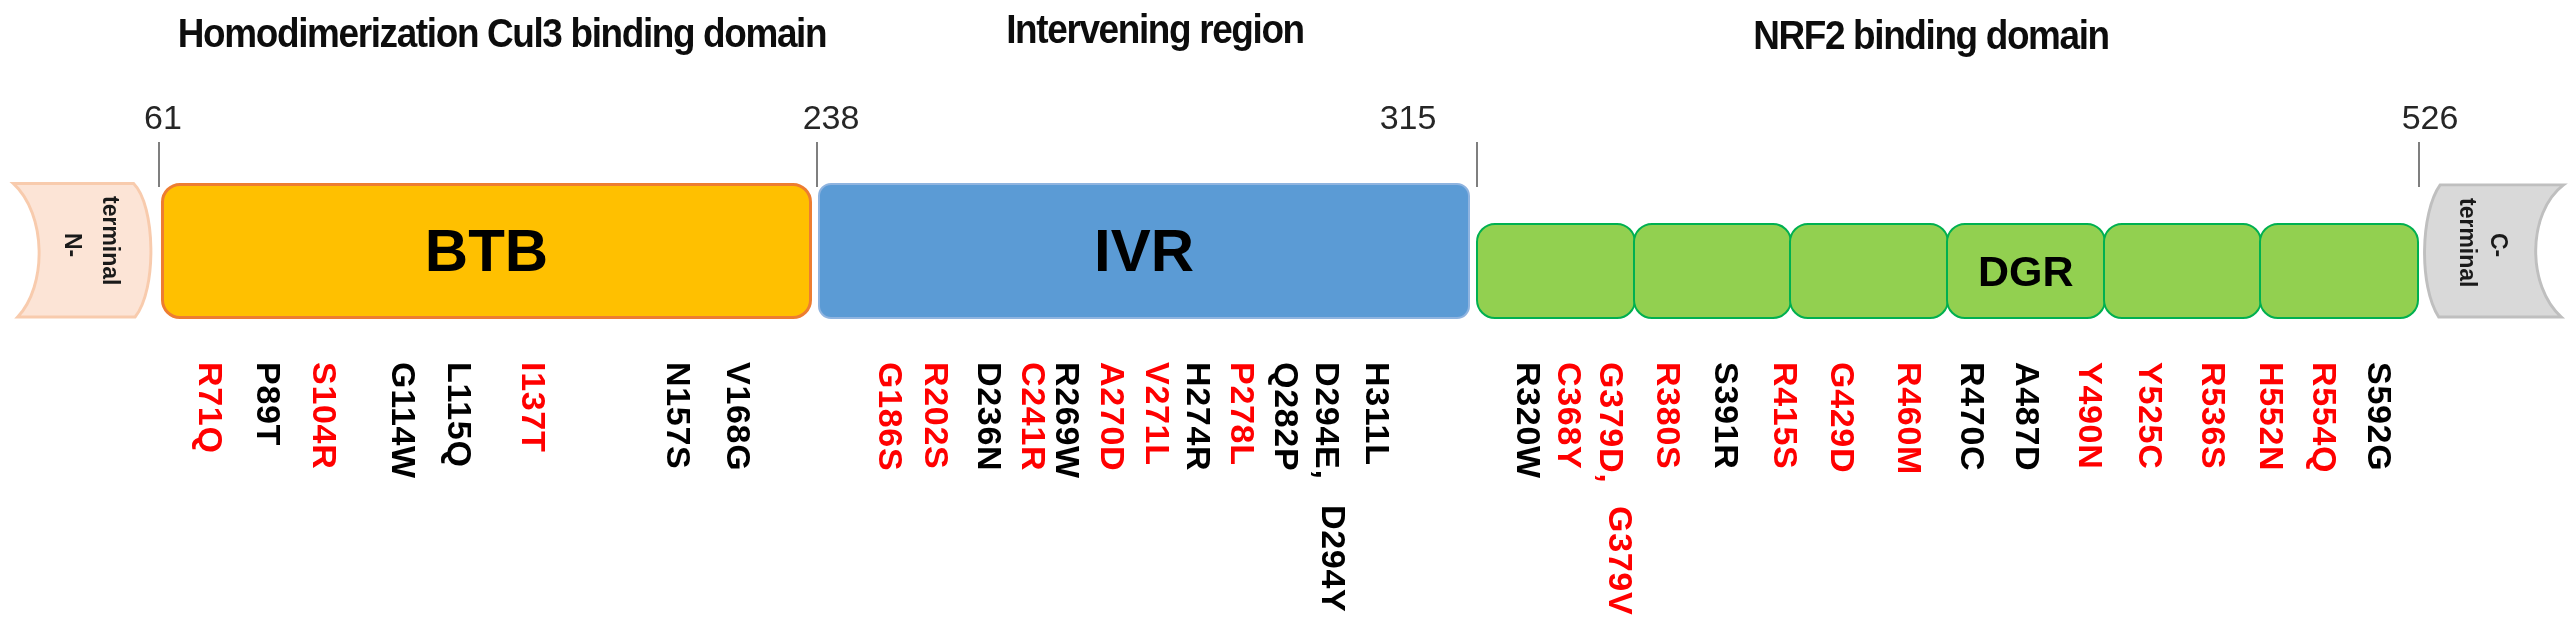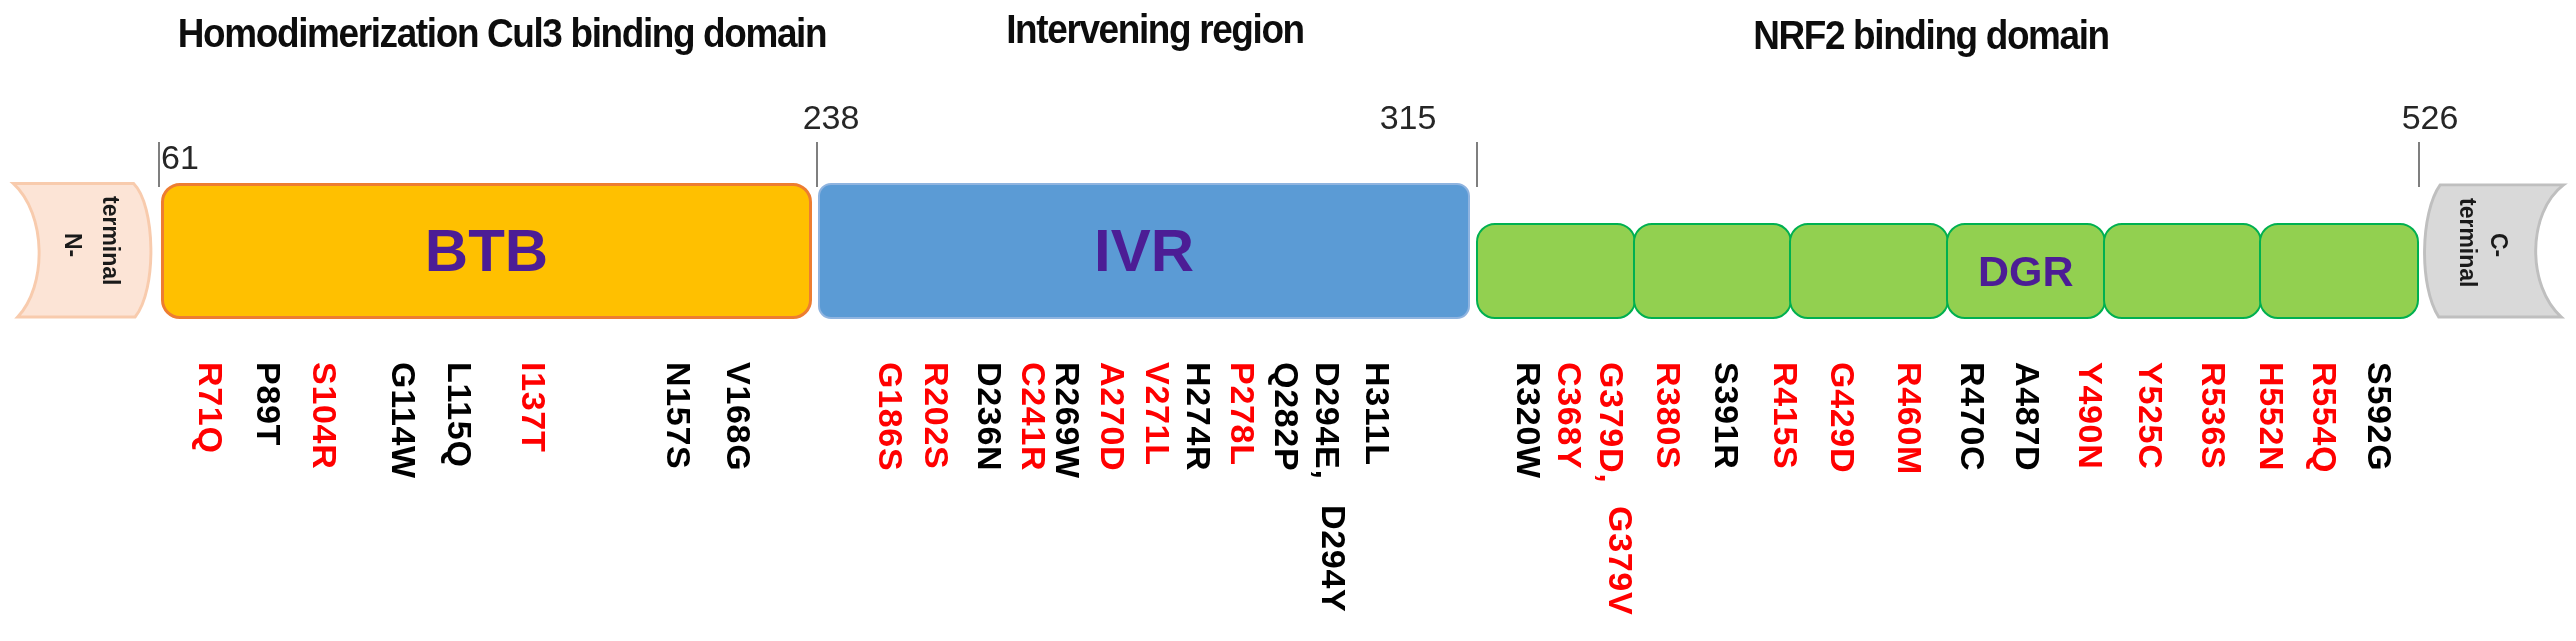--- a/index.html
+++ b/index.html
@@ -42,21 +42,21 @@
   }
 
   
   .dom-box{
     position:absolute;top:183px;height:136px;
     box-sizing:border-box;
     display:flex;align-items:center;justify-content:center;
     z-index:2;
   }
   .dom-label{
-    font-weight:bold;color:#4c1d95;line-height:1;
+    font-weight:bold;color:#000000;line-height:1;
   }
   #btb-box{left:161px;width:651px;background:#FFC000;border:3.7px solid #ED7D31;border-radius:19px;}
   #ivr-box{left:818px;width:652px;background:#5B9BD5;border:2.2px solid #8FB4E0;border-radius:13px;}
   #btb-box .dom-label,#ivr-box .dom-label{font-size:60px;}
   #dgr-row{left:1476px;width:943px;display:flex;align-items:stretch;}
   .dgr-seg{
     flex:1;box-sizing:border-box;position:relative;
     background:#92D050;border:2.9px solid #00B050;border-radius:19px;
     display:flex;align-items:center;justify-content:center;margin-top:40px;
   }
@@ -95,21 +95,21 @@
 </head>
 <body>
 
 <div class="canvas">
 
   <div class="hdr" id="hdr-left">Homodimerization Cul3 binding domain</div>
   <div class="hdr" id="hdr-mid">Intervening region</div>
   <div class="hdr" id="hdr-right">NRF2 binding domain</div>
 
   <div id="markers">
-      <div class="marker-num" style="left: 180px; margin-top: 40px;">61</div>
+      <div class="marker-num" style="left: 163px;">61</div>
       <div class="marker-line" style="left: 158px;"></div>
       <div class="marker-num" style="left: 831px;">238</div>
       <div class="marker-line" style="left: 816px;"></div>
       <div class="marker-num" style="left: 1408px;">315</div>
       <div class="marker-line" style="left: 1476px;"></div>
       <div class="marker-num" style="left: 2430px;">526</div>
       <div class="marker-line" style="left: 2418px;"></div>
     </div>
 
   <svg id="nterm-svg" class="flag-svg" width="163" height="147" viewBox="0 0 222 200">

